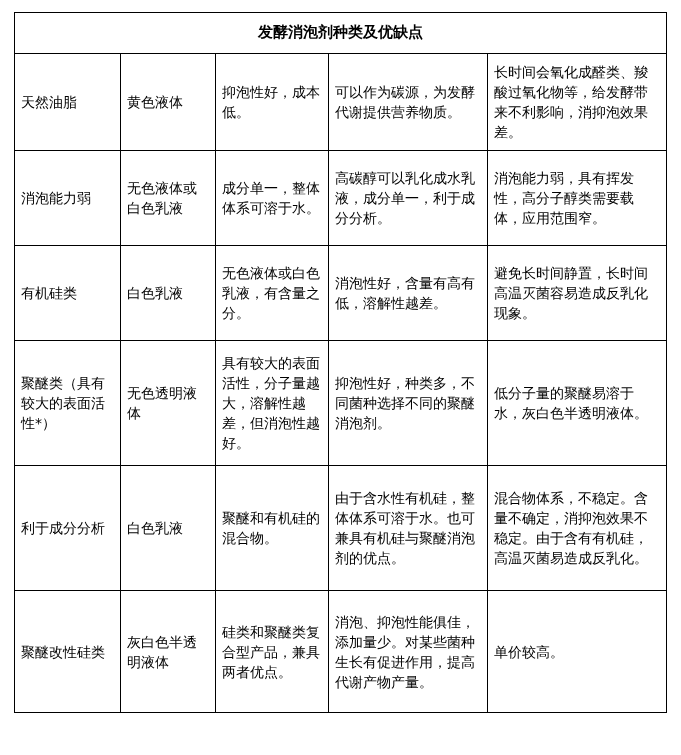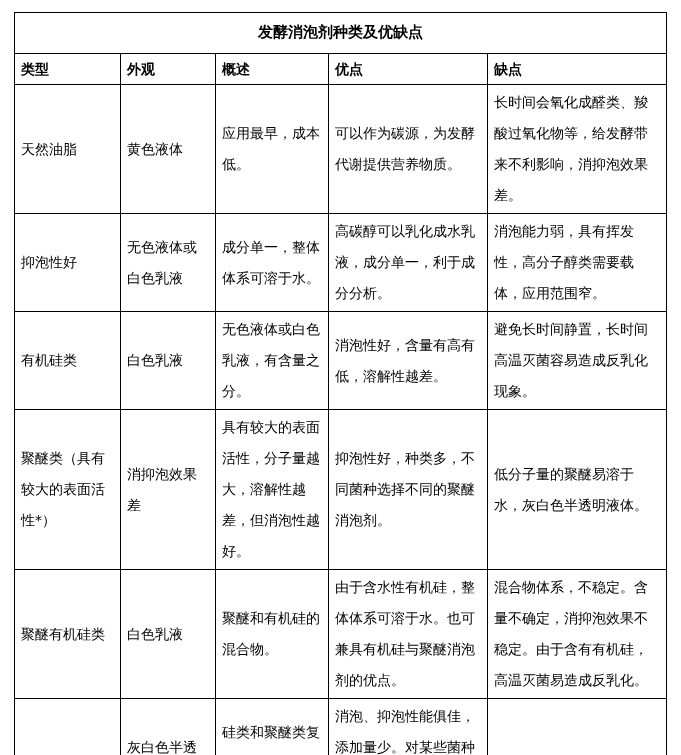--- a/index.html
+++ b/index.html
@@ -38,21 +38,21 @@
     font-weight: bold;
     font-size: 15px;
     line-height: 1.3;
   }
   .header-row th {
     height: 31px;
     font-weight: bold;
     line-height: 1.3;
   }
   .body-row td {
-    line-height: 31px;
+    line-height: 20px;
   }
   tr.r1 { height: 97px; }
   tr.r2 { height: 95px; }
   tr.r3 { height: 95px; }
   tr.r4 { height: 125px; }
   tr.r5 { height: 125px; }
   tr.r6 { height: 122px; }
   col.c-type   { width: 106px; }
   col.c-look   { width: 95px; }
   col.c-desc   { width: 113px; }
@@ -70,62 +70,55 @@
       <col class="c-desc">
       <col class="c-pros">
       <col class="c-cons">
     </colgroup>
 
     <tbody>
         <tr class="title-row">
       <td colspan="5">发酵消泡剂种类及优缺点</td>
     </tr>
 
-    <tr class="header-row">
-      <th>类型</th>
-      <th>外观</th>
-      <th>概述</th>
-      <th>优点</th>
-      <th>缺点</th>
-    </tr>
 
     <tr class="body-row r1">
       <td>天然油脂</td>
       <td>黄色液体</td>
-      <td>应用最早，成本低。</td>
+      <td>抑泡性好，成本低。</td>
       <td>可以作为碳源，为发酵代谢提供营养物质。</td>
       <td>长时间会氧化成醛类、羧酸过氧化物等，给发酵带来不利影响，消抑泡效果差。</td>
     </tr>
 
     <tr class="body-row r2">
-      <td>抑泡性好</td>
+      <td>消泡能力弱</td>
       <td>无色液体或白色乳液</td>
       <td>成分单一，整体体系可溶于水。</td>
       <td>高碳醇可以乳化成水乳液，成分单一，利于成分分析。</td>
       <td>消泡能力弱，具有挥发性，高分子醇类需要载体，应用范围窄。</td>
     </tr>
 
     <tr class="body-row r3">
       <td>有机硅类</td>
       <td>白色乳液</td>
       <td>无色液体或白色乳液，有含量之分。</td>
       <td>消泡性好，含量有高有低，溶解性越差。</td>
       <td>避免长时间静置，长时间高温灭菌容易造成反乳化现象。</td>
     </tr>
 
     <tr class="body-row r4">
       <td>聚醚类（具有较大的表面活性*）</td>
-      <td>消抑泡效果差</td>
+      <td>无色透明液体</td>
       <td>具有较大的表面活性，分子量越大，溶解性越差，但消泡性越好。</td>
       <td>抑泡性好，种类多，不同菌种选择不同的聚醚消泡剂。</td>
       <td>低分子量的聚醚易溶于水，灰白色半透明液体。</td>
     </tr>
 
     <tr class="body-row r5">
-      <td>聚醚有机硅类</td>
+      <td>利于成分分析</td>
       <td>白色乳液</td>
       <td>聚醚和有机硅的混合物。</td>
       <td>由于含水性有机硅，整体体系可溶于水。也可兼具有机硅与聚醚消泡剂的优点。</td>
       <td>混合物体系，不稳定。含量不确定，消抑泡效果不稳定。由于含有有机硅，高温灭菌易造成反乳化。</td>
     </tr>
 
     <tr class="body-row r6">
       <td>聚醚改性硅类</td>
       <td>灰白色半透明液体</td>
       <td>硅类和聚醚类复合型产品，兼具两者优点。</td>

